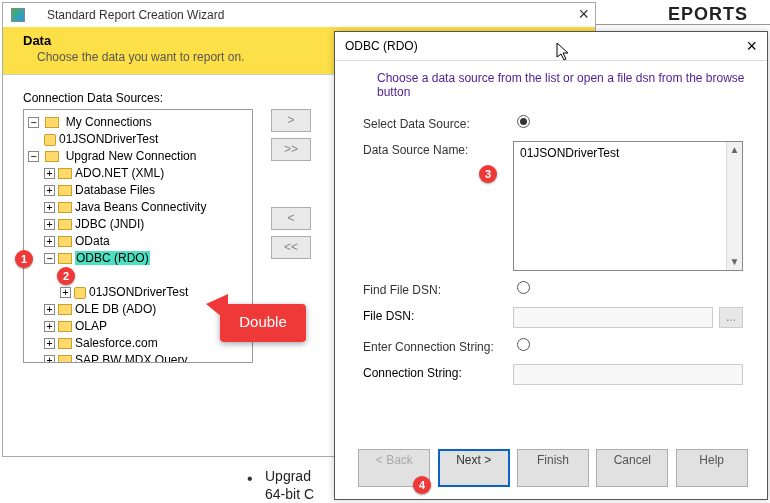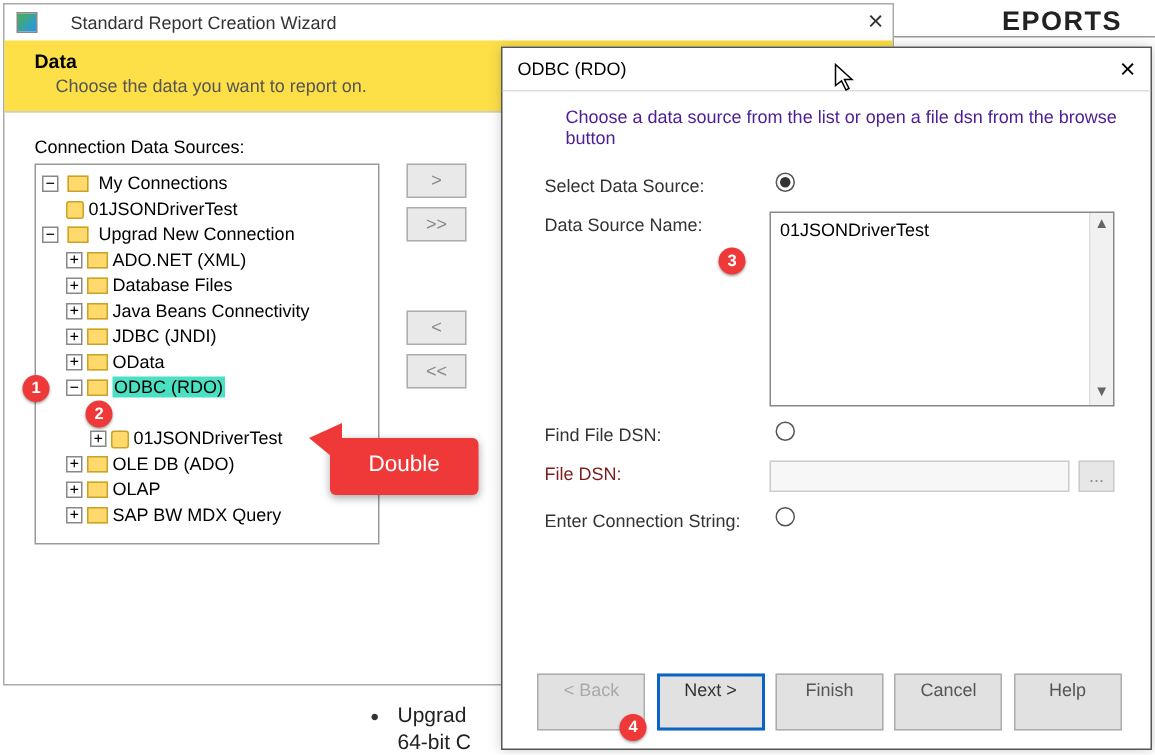--- a/index.html
+++ b/index.html
@@ -30,21 +30,21 @@
   .gap { height: 40px; }
   .odbc-window { position: absolute; right: 2px; top: 31px; width: 434px; height: 469px; border: 1px solid #555; background: #fff; box-shadow: 0 0 8px rgba(0,0,0,.2); }
   .odbc-title { padding: 7px 10px; font-size: 13px; border-bottom: 1px solid #ddd; display:flex; justify-content:space-between; align-items:center; }
   .odbc-title .close { font-size:18px; line-height:14px; font-family: Arial; cursor:pointer; }
   .odbc-header { padding: 8px 20px 10px 28px; }
   .odbc-header h3 { margin:0; font-weight:bold; font-size:12px; }
   .odbc-header p { margin:2px 0 0 14px; color:#4c1d95; }
   .odbc-body { padding: 6px 24px 0 28px; }
   .row { display: flex; align-items: flex-start; margin-bottom: 10px; }
   .row .lbl { width: 150px; color: #333; padding-top: 2px; }
-  .row .lbl.disabled { color: #7f1d1d; }
+  .row .lbl.disabled { color: #000000; }
   .radio { width:13px; height:13px; border:1px solid #555; border-radius:50%; display:inline-block; position:relative; cursor:pointer; margin-left:4px; }
   .radio.selected::after { content:""; position:absolute; width:7px; height:7px; background:#333; border-radius:50%; left:2px; top:2px; }
   .listbox { flex:1; border:1px solid #888; height:130px; background:#fff; position:relative; padding:4px 6px; }
   .scrollbar { position:absolute; right:0; top:0; bottom:0; width:16px; background:#f1f1f1; border-left:1px solid #ddd; }
   .scrollbar .arrow { height:16px; text-align:center; line-height:16px; color:#666; background:#f1f1f1; font-size:10px; cursor:pointer; }
   .textbox { flex:1; height:21px; border:1px solid #ccc; background:#f7f7f7; }
   .browse { width:24px; height:21px; border:1px solid #ccc; background:#e7e7e7; margin-left:6px; text-align:center; line-height:19px; color:#888; cursor:pointer; }
   .odbc-buttons { position:absolute; bottom:12px; left:0; right:0; text-align:center; }
   .odbc-buttons .btn { min-width: 72px; }
   .btn.primary { border: 2px solid #0a64c8; color:#333; background:#e1e1e1; line-height:19px; }
@@ -98,20 +98,21 @@
                 <li><span class="expander">+</span><span class="folder"></span><span>OData</span></li>
                 <li>
                   <span class="expander">−</span><span class="folder"></span><span class="highlight">ODBC (RDO)</span>
                   <ul>
                     <li><span class="srcicon" style="background:#8fe28f;border-color:#3a9a3a;"></span></li>
                     <li><span class="expander">+</span><span class="srcicon"></span><span>01JSONDriverTest</span></li>
                   </ul>
                 </li>
                 <li><span class="expander">+</span><span class="folder"></span><span>OLE DB (ADO)</span></li>
                 <li><span class="expander">+</span><span class="folder"></span><span>OLAP</span></li>
+                <li><span class="expander">+</span><span class="folder"></span><span>Salesforce.com</span></li>
                 <li><span class="expander">+</span><span class="folder"></span><span>SAP BW MDX Query</span></li>
 
               </ul>
             </li>
           </ul>
         </div>
       </div>
       <div class="move-btns">
         <span class="mvbtn">&gt;</span>
         <span class="mvbtn">&gt;&gt;</span>
@@ -161,31 +162,35 @@
     </div>
     <div class="row">
       <span class="lbl disabled">File DSN:</span>
       <div class="textbox"></div>
       <span class="browse">...</span>
     </div>
     <div class="row">
       <span class="lbl">Enter Connection String:</span>
       <span class="radio"></span>
     </div>
+    <div class="row">
+      <span class="lbl disabled">Connection String:</span>
+      <div class="textbox"></div>
+    </div>
   </div>
   <div class="odbc-buttons">
     <span class="btn disabled">&lt; Back</span>
     <span class="btn primary">Next &gt;</span>
     <span class="btn">Finish</span>
     <span class="btn">Cancel</span>
     <span class="btn">Help</span>
   </div>
 </div>
 
-<div class="callout" style="left:220px; top:292px; width:99px; height:38px;">
+<div class="callout" style="left:220px; top:304px; width:86px; height:38px;">
   <div class="tail" style="left:-14px; top:-10px; border-right:22px solid #ef3939; border-top:10px solid transparent; border-bottom:18px solid transparent;"></div>
   <div style="padding:9px 0 0 0; text-align:center; font-size:15px;">Double</div>
 </div>
 
 <div class="num-badge" style="left:15px; top:250px;">1</div>
 <div class="num-badge" style="left:57px; top:267px;">2</div>
 <div class="num-badge" style="left:479px; top:165px;">3</div>
 <div class="num-badge" style="left:413px; top:476px;">4</div>
 
 <div class="cursor" style="left:556px; top:42px;">

